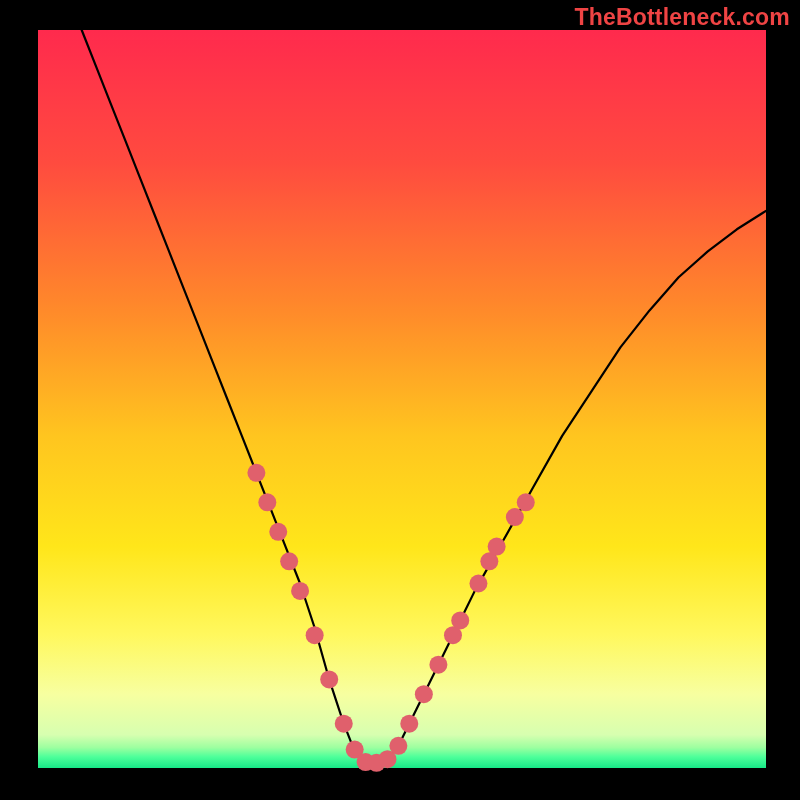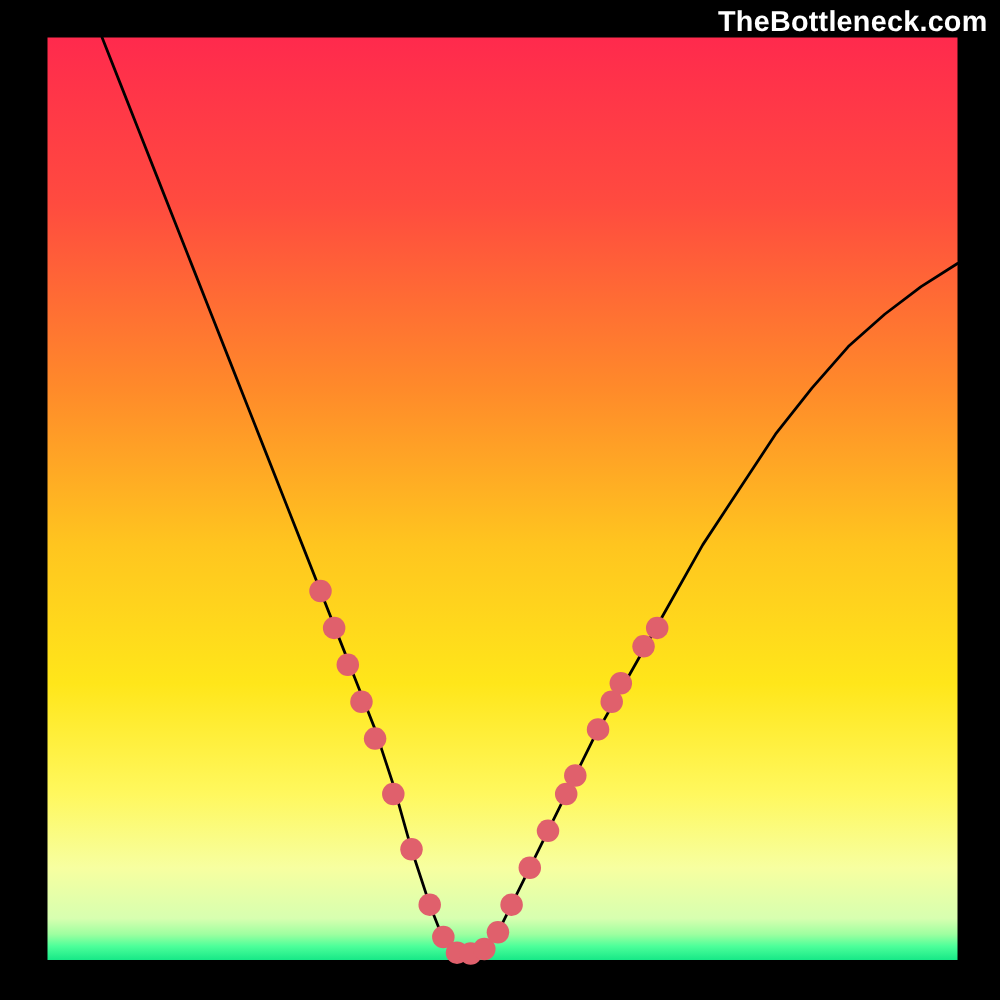--- a/index.html
+++ b/index.html
@@ -18,21 +18,21 @@
     height: 800px;
     background: #000000;
   }
   .watermark {
     position: absolute;
     top: 4px;
     right: 10px;
     font-family: Arial, Helvetica, sans-serif;
     font-size: 23px;
     font-weight: bold;
-    color: #ffffff;
+    color: #ef4444;
     letter-spacing: 0.2px;
   }
   svg {
     position: absolute;
     left: 0;
     top: 0;
   }
 </style>
 </head>
 <body>

